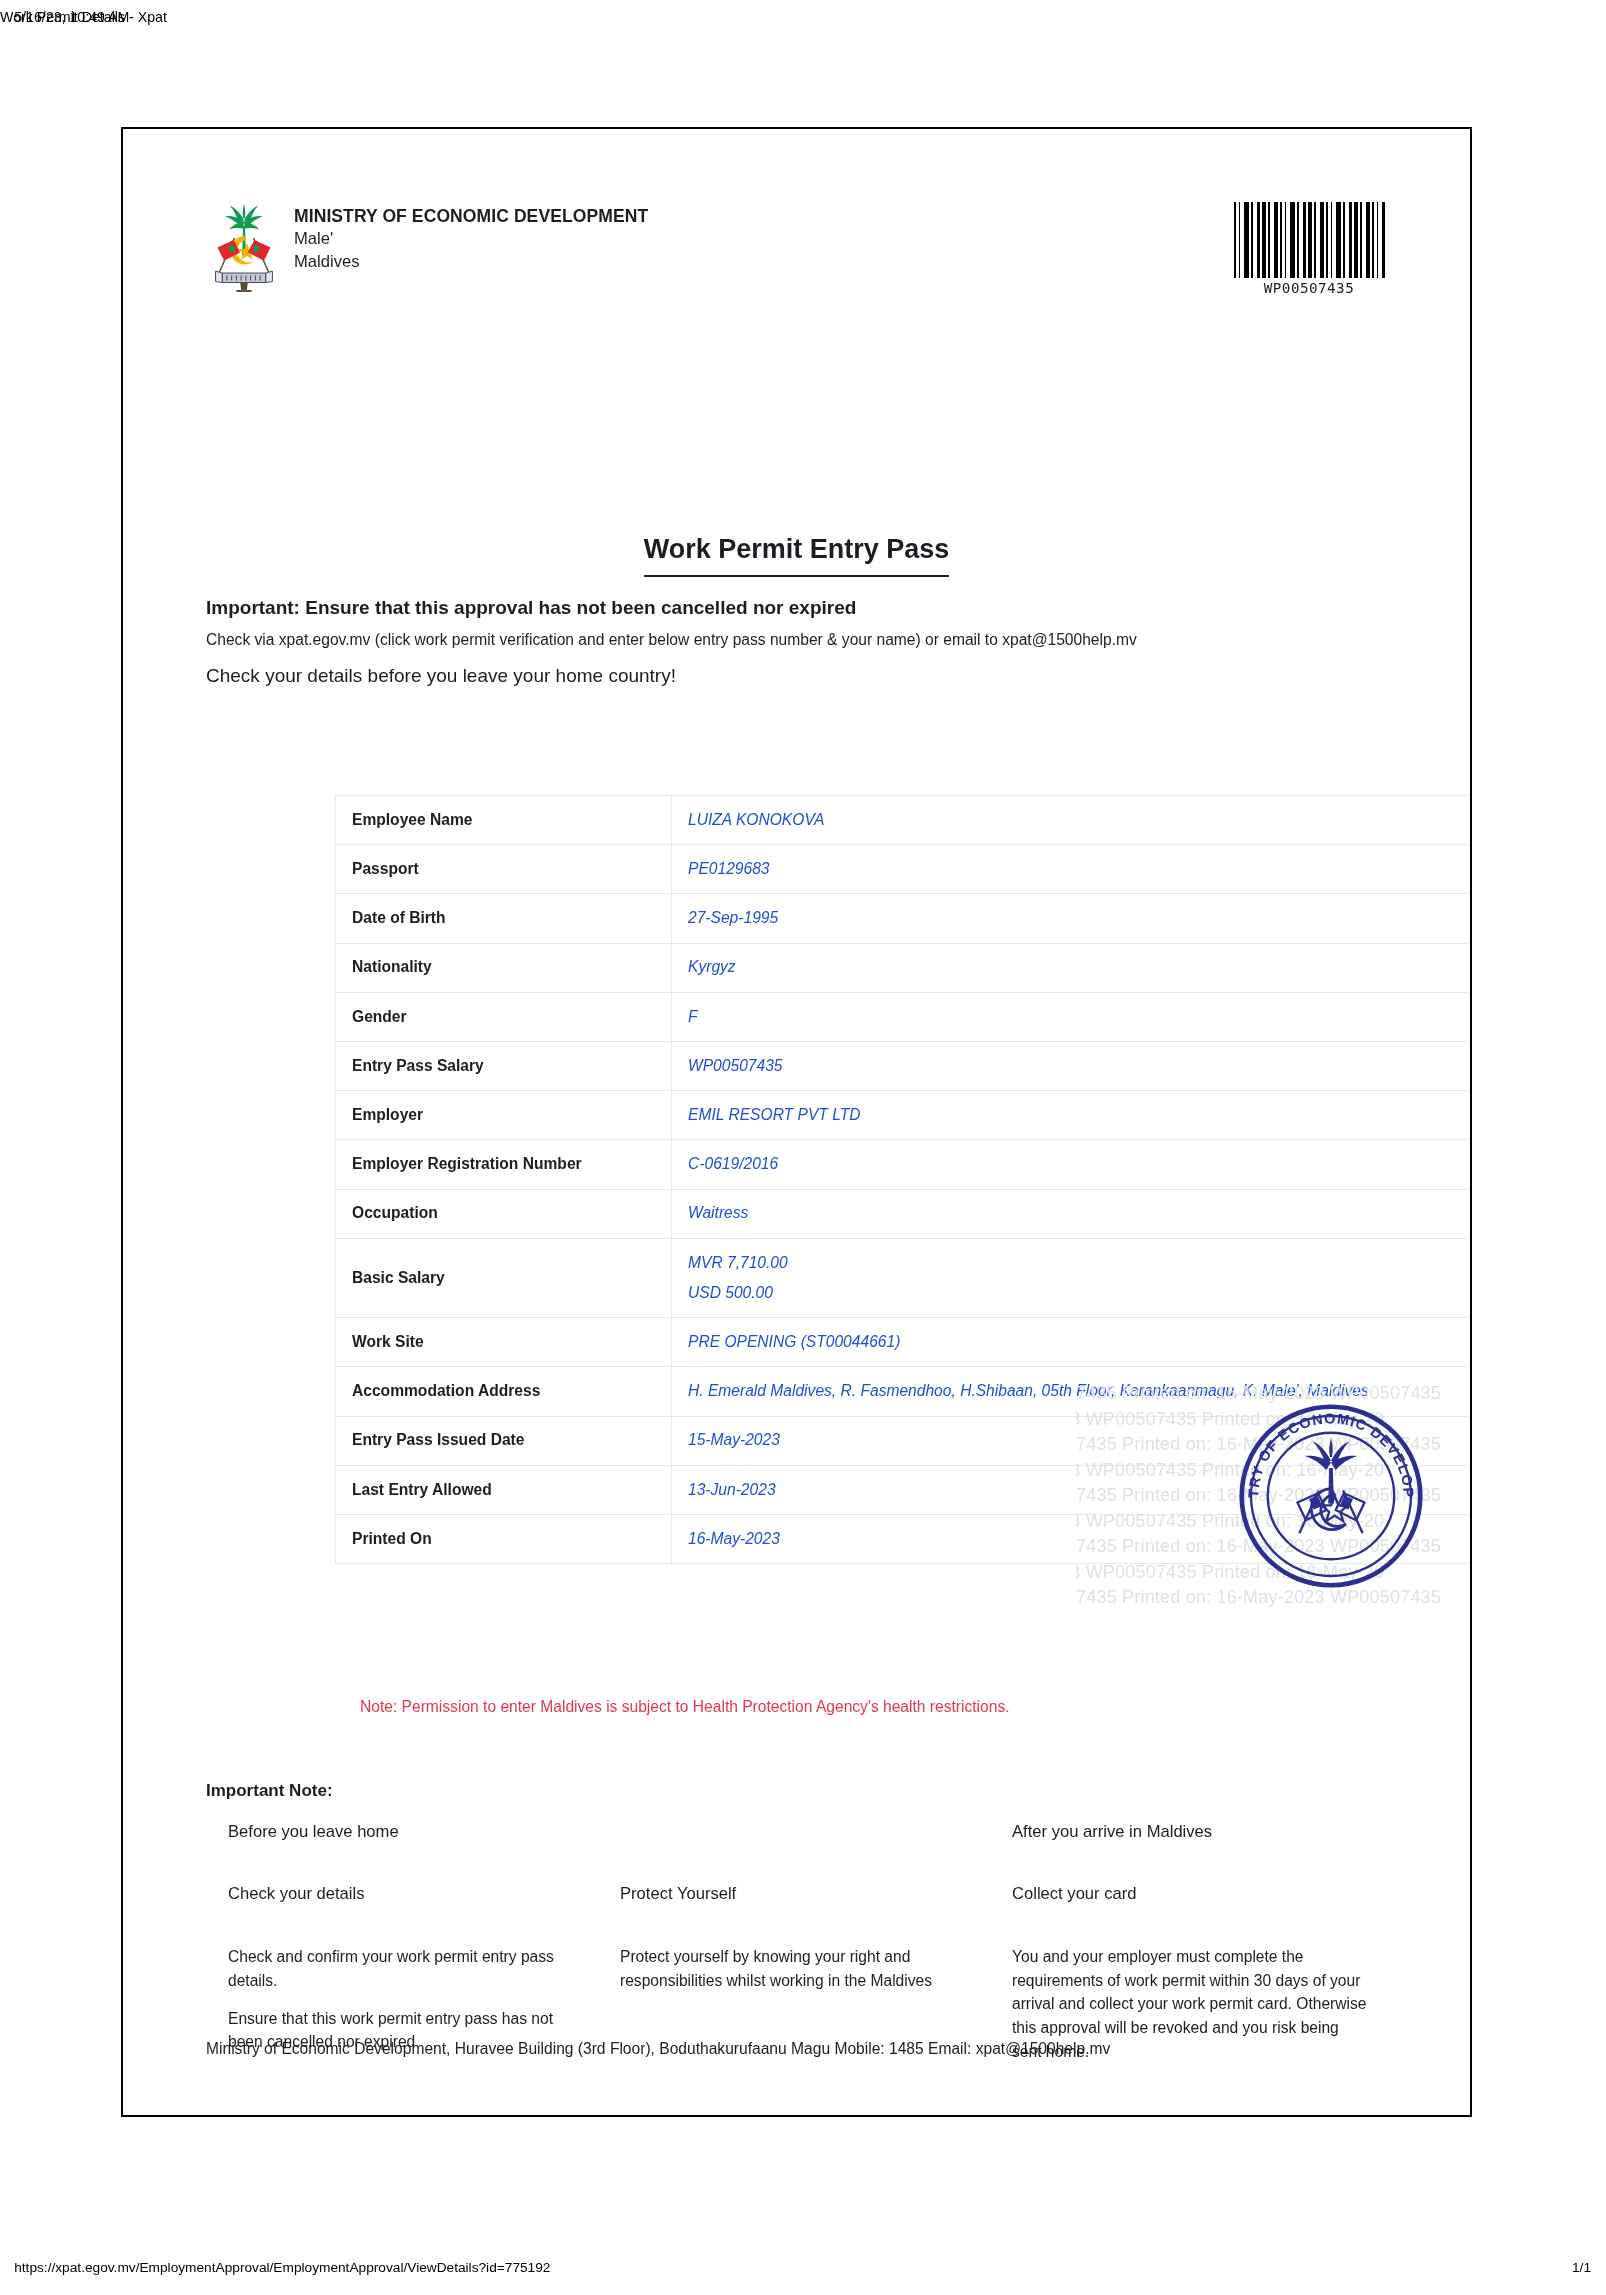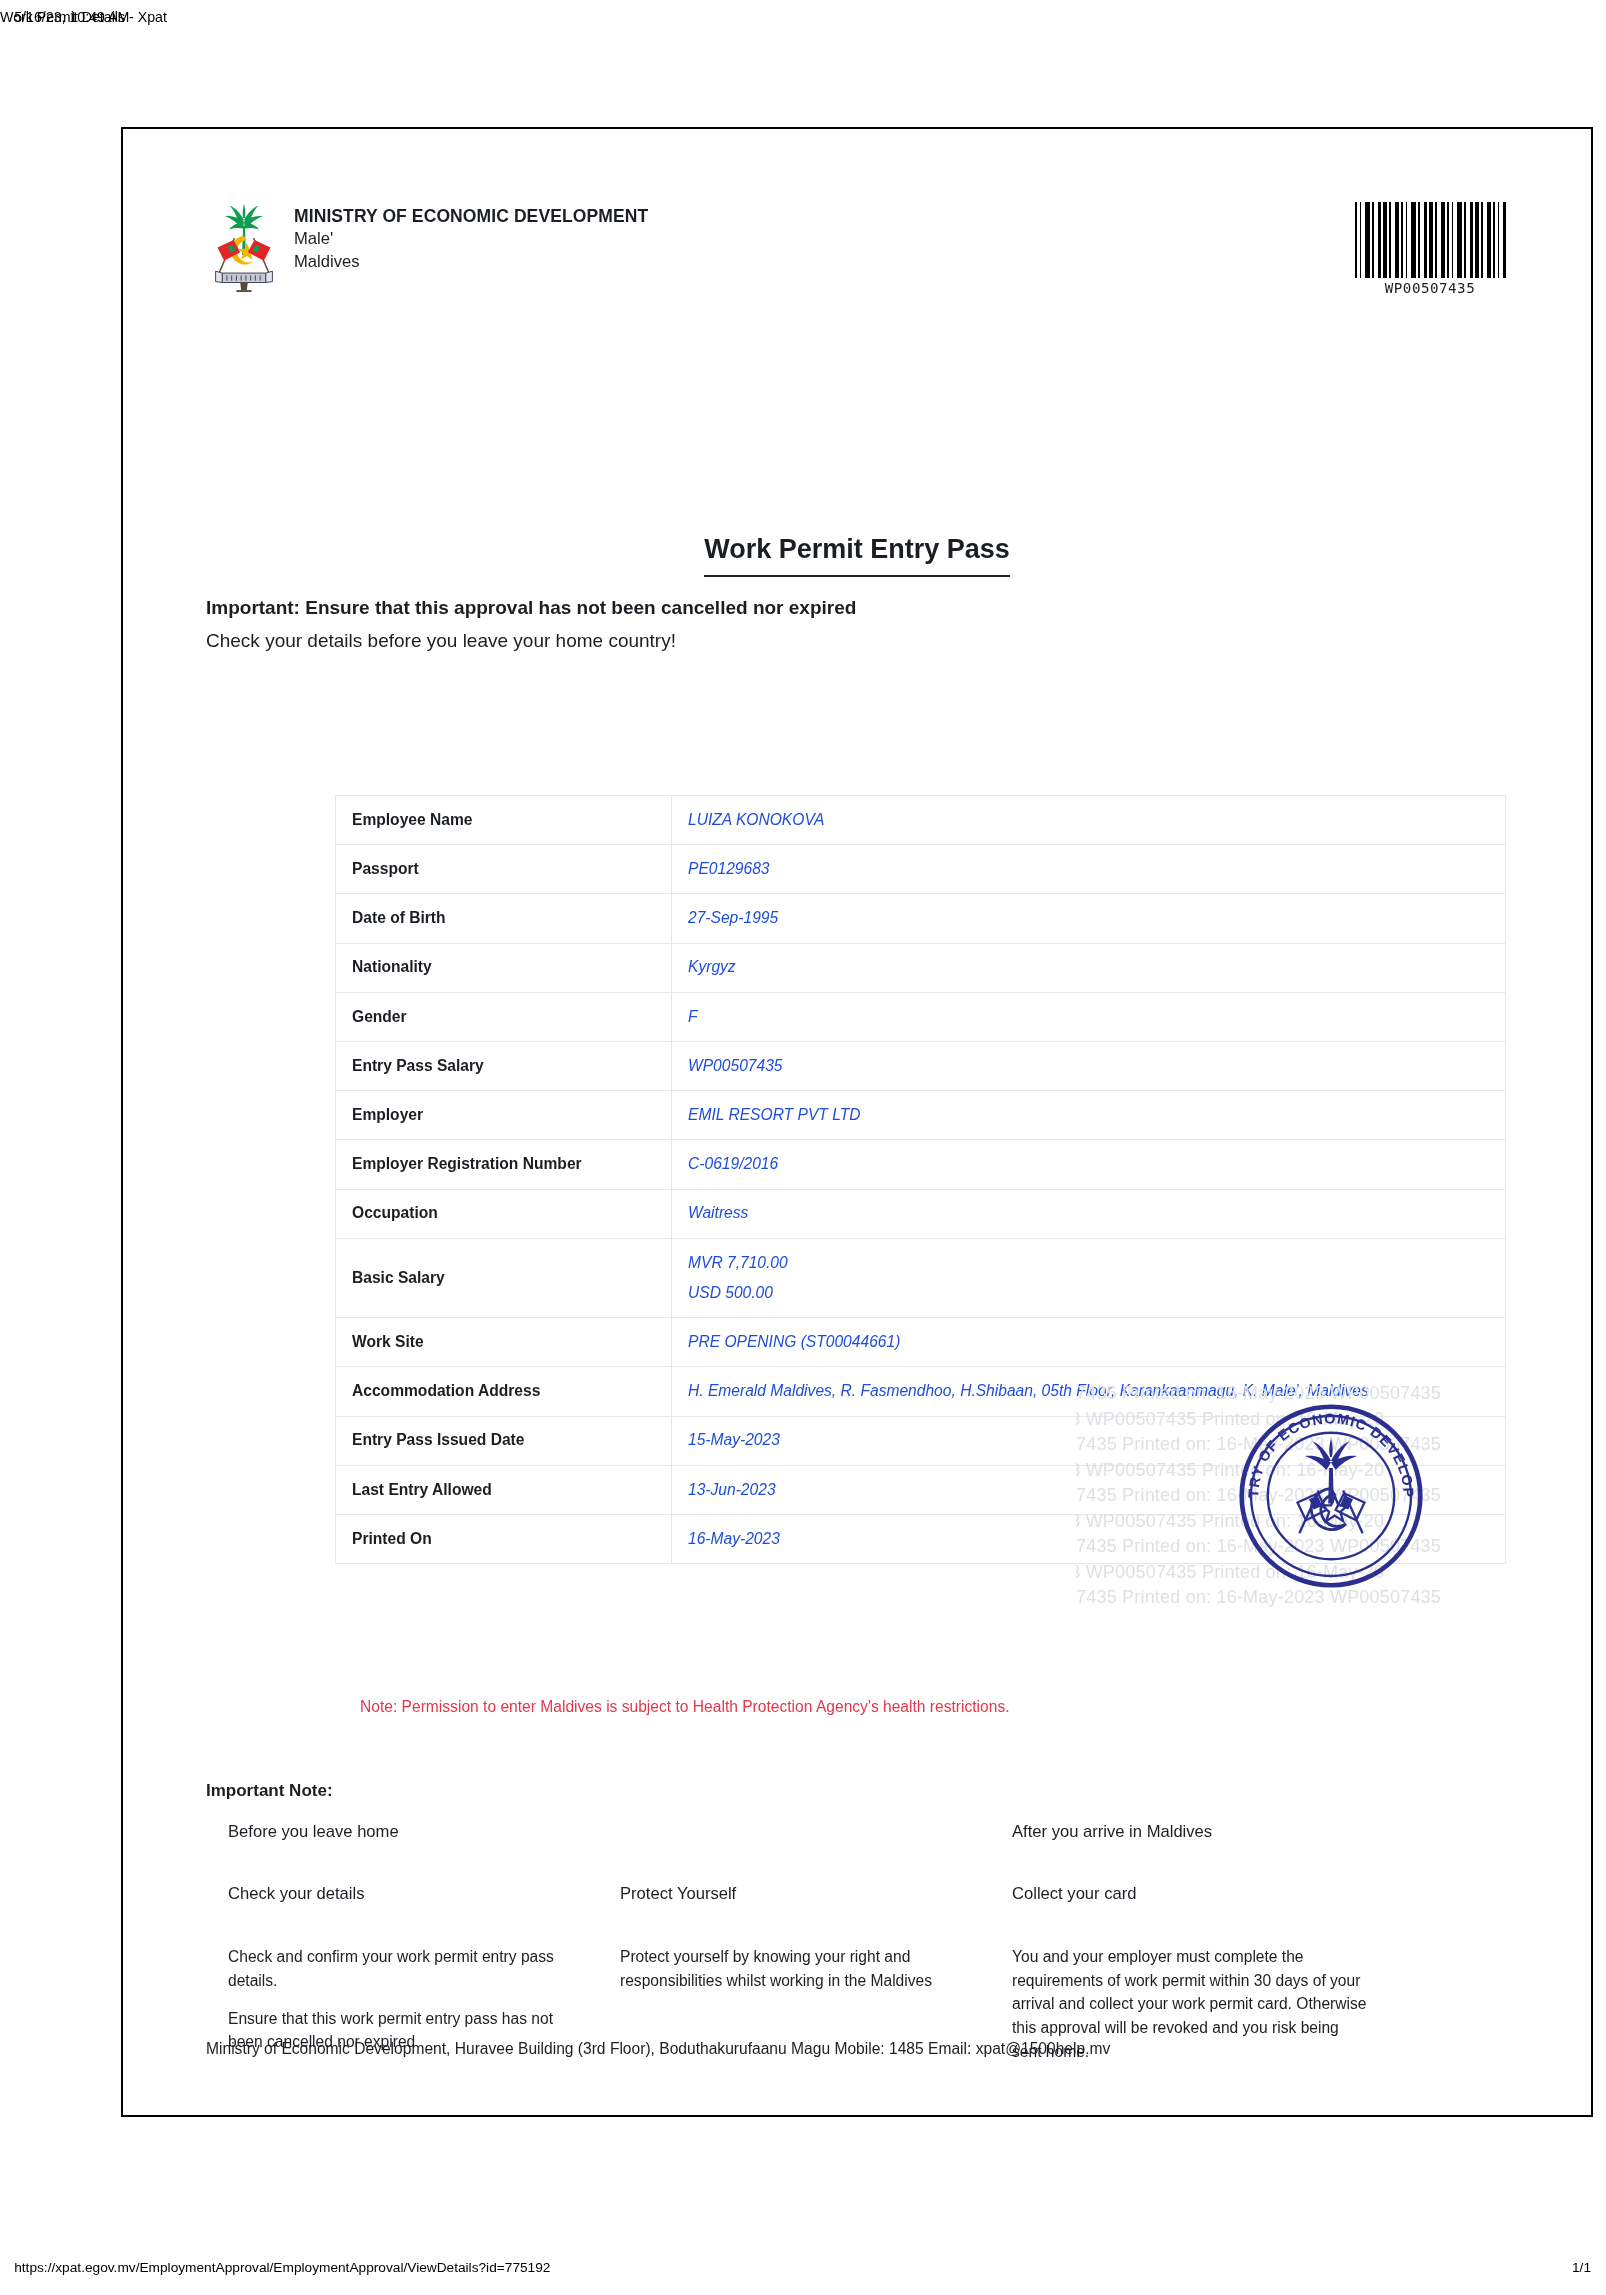--- a/index.html
+++ b/index.html
@@ -60,21 +60,21 @@
     right: 16px;
     top: 0;
     white-space: nowrap;
   }
 
   
   .sheet {
     position: absolute;
     left: 121px;
     top: 127px;
-    width: 1472px;
+    width: 1351px;
     height: 1990px;
     border: 2.4px solid #000000;
     box-sizing: border-box;
     background: #ffffff;
     overflow: hidden;
   }
   .sheet-inner {
     position: relative;
     width: 100%;
     height: 100%;
@@ -371,20 +371,21 @@
       <div class="barcode-bars"></div>
       <div class="barcode-caption">WP00507435</div>
     </div>
 
     <div class="doc-title">
       <span>Work Permit Entry Pass</span>
     </div>
 
     <div class="intro">
       <div class="intro-head">Important: Ensure that this approval has not been cancelled nor expired</div>
+      <div class="intro-body">Check via xpat.egov.mv (click work permit verification and enter below entry pass number &amp; your name) or email to xpat@1500help.mv</div>
       <div class="intro-sub">Check your details before you leave your home country!</div>
     </div>
 
     <table class="details-table">
       <tbody>
           <tr>
             <td class="key">Employee Name</td>
             <td class="val">
               <span class="val-line">LUIZA KONOKOVA</span>
             </td>

